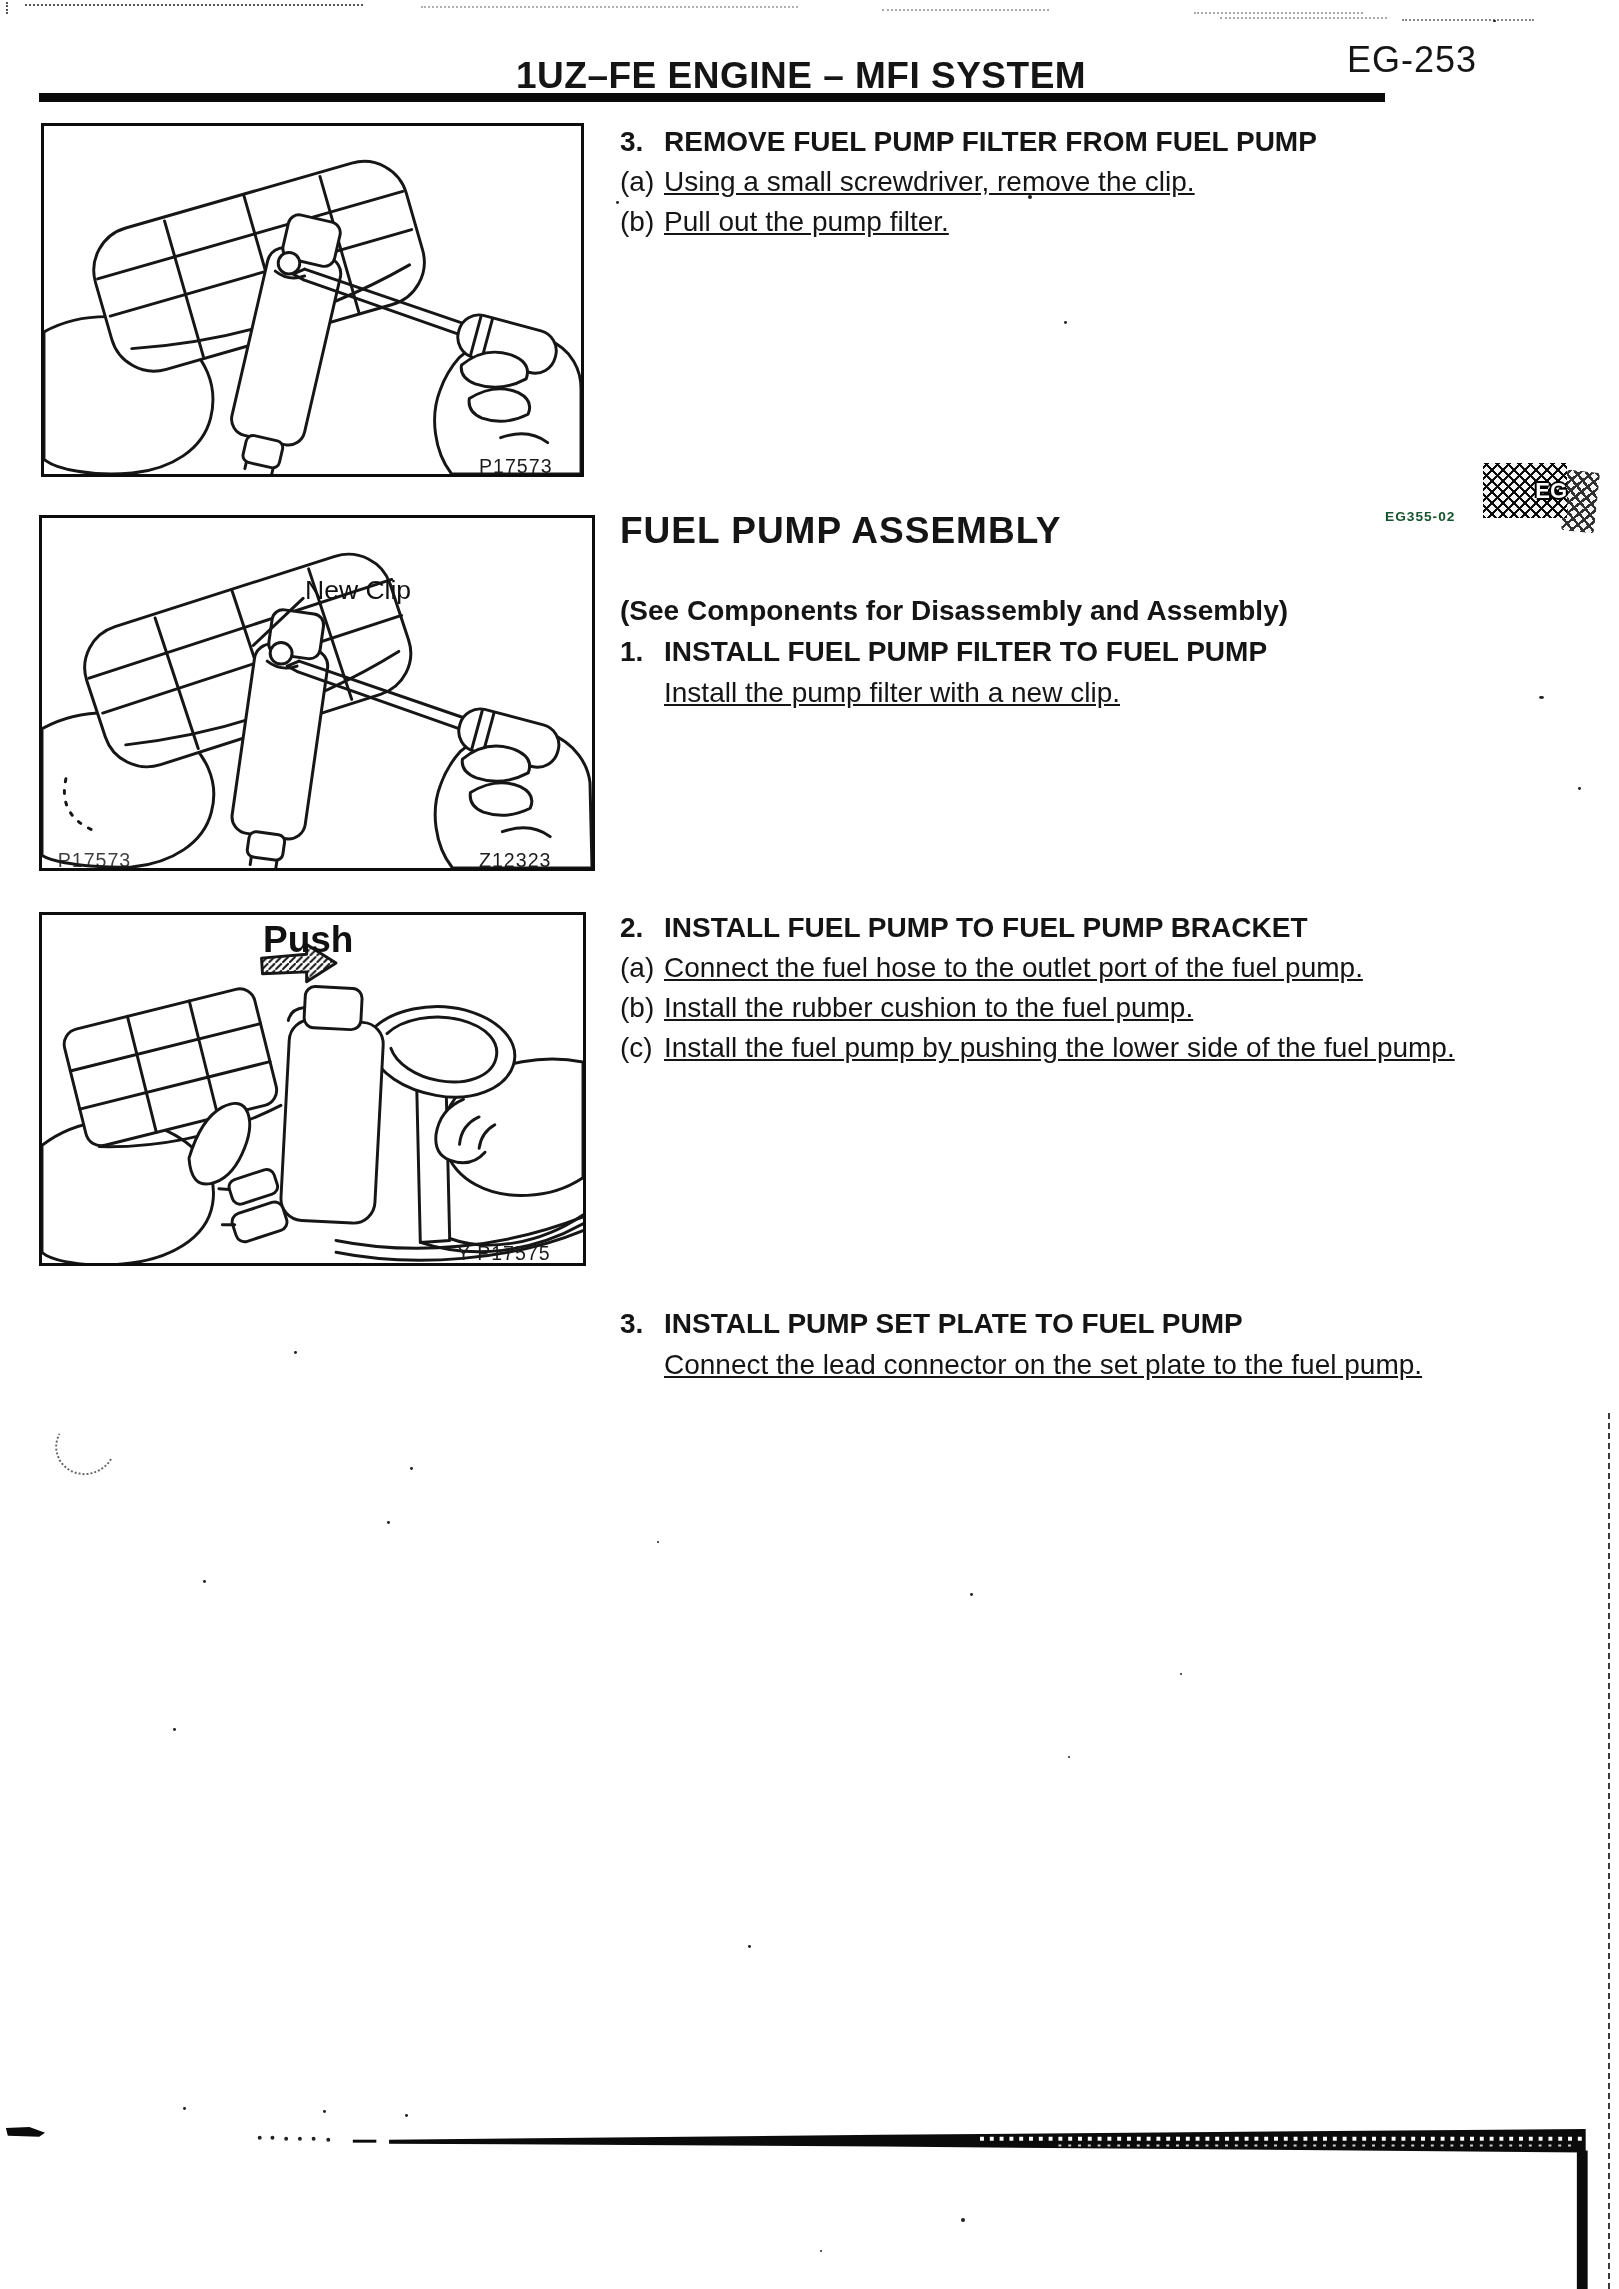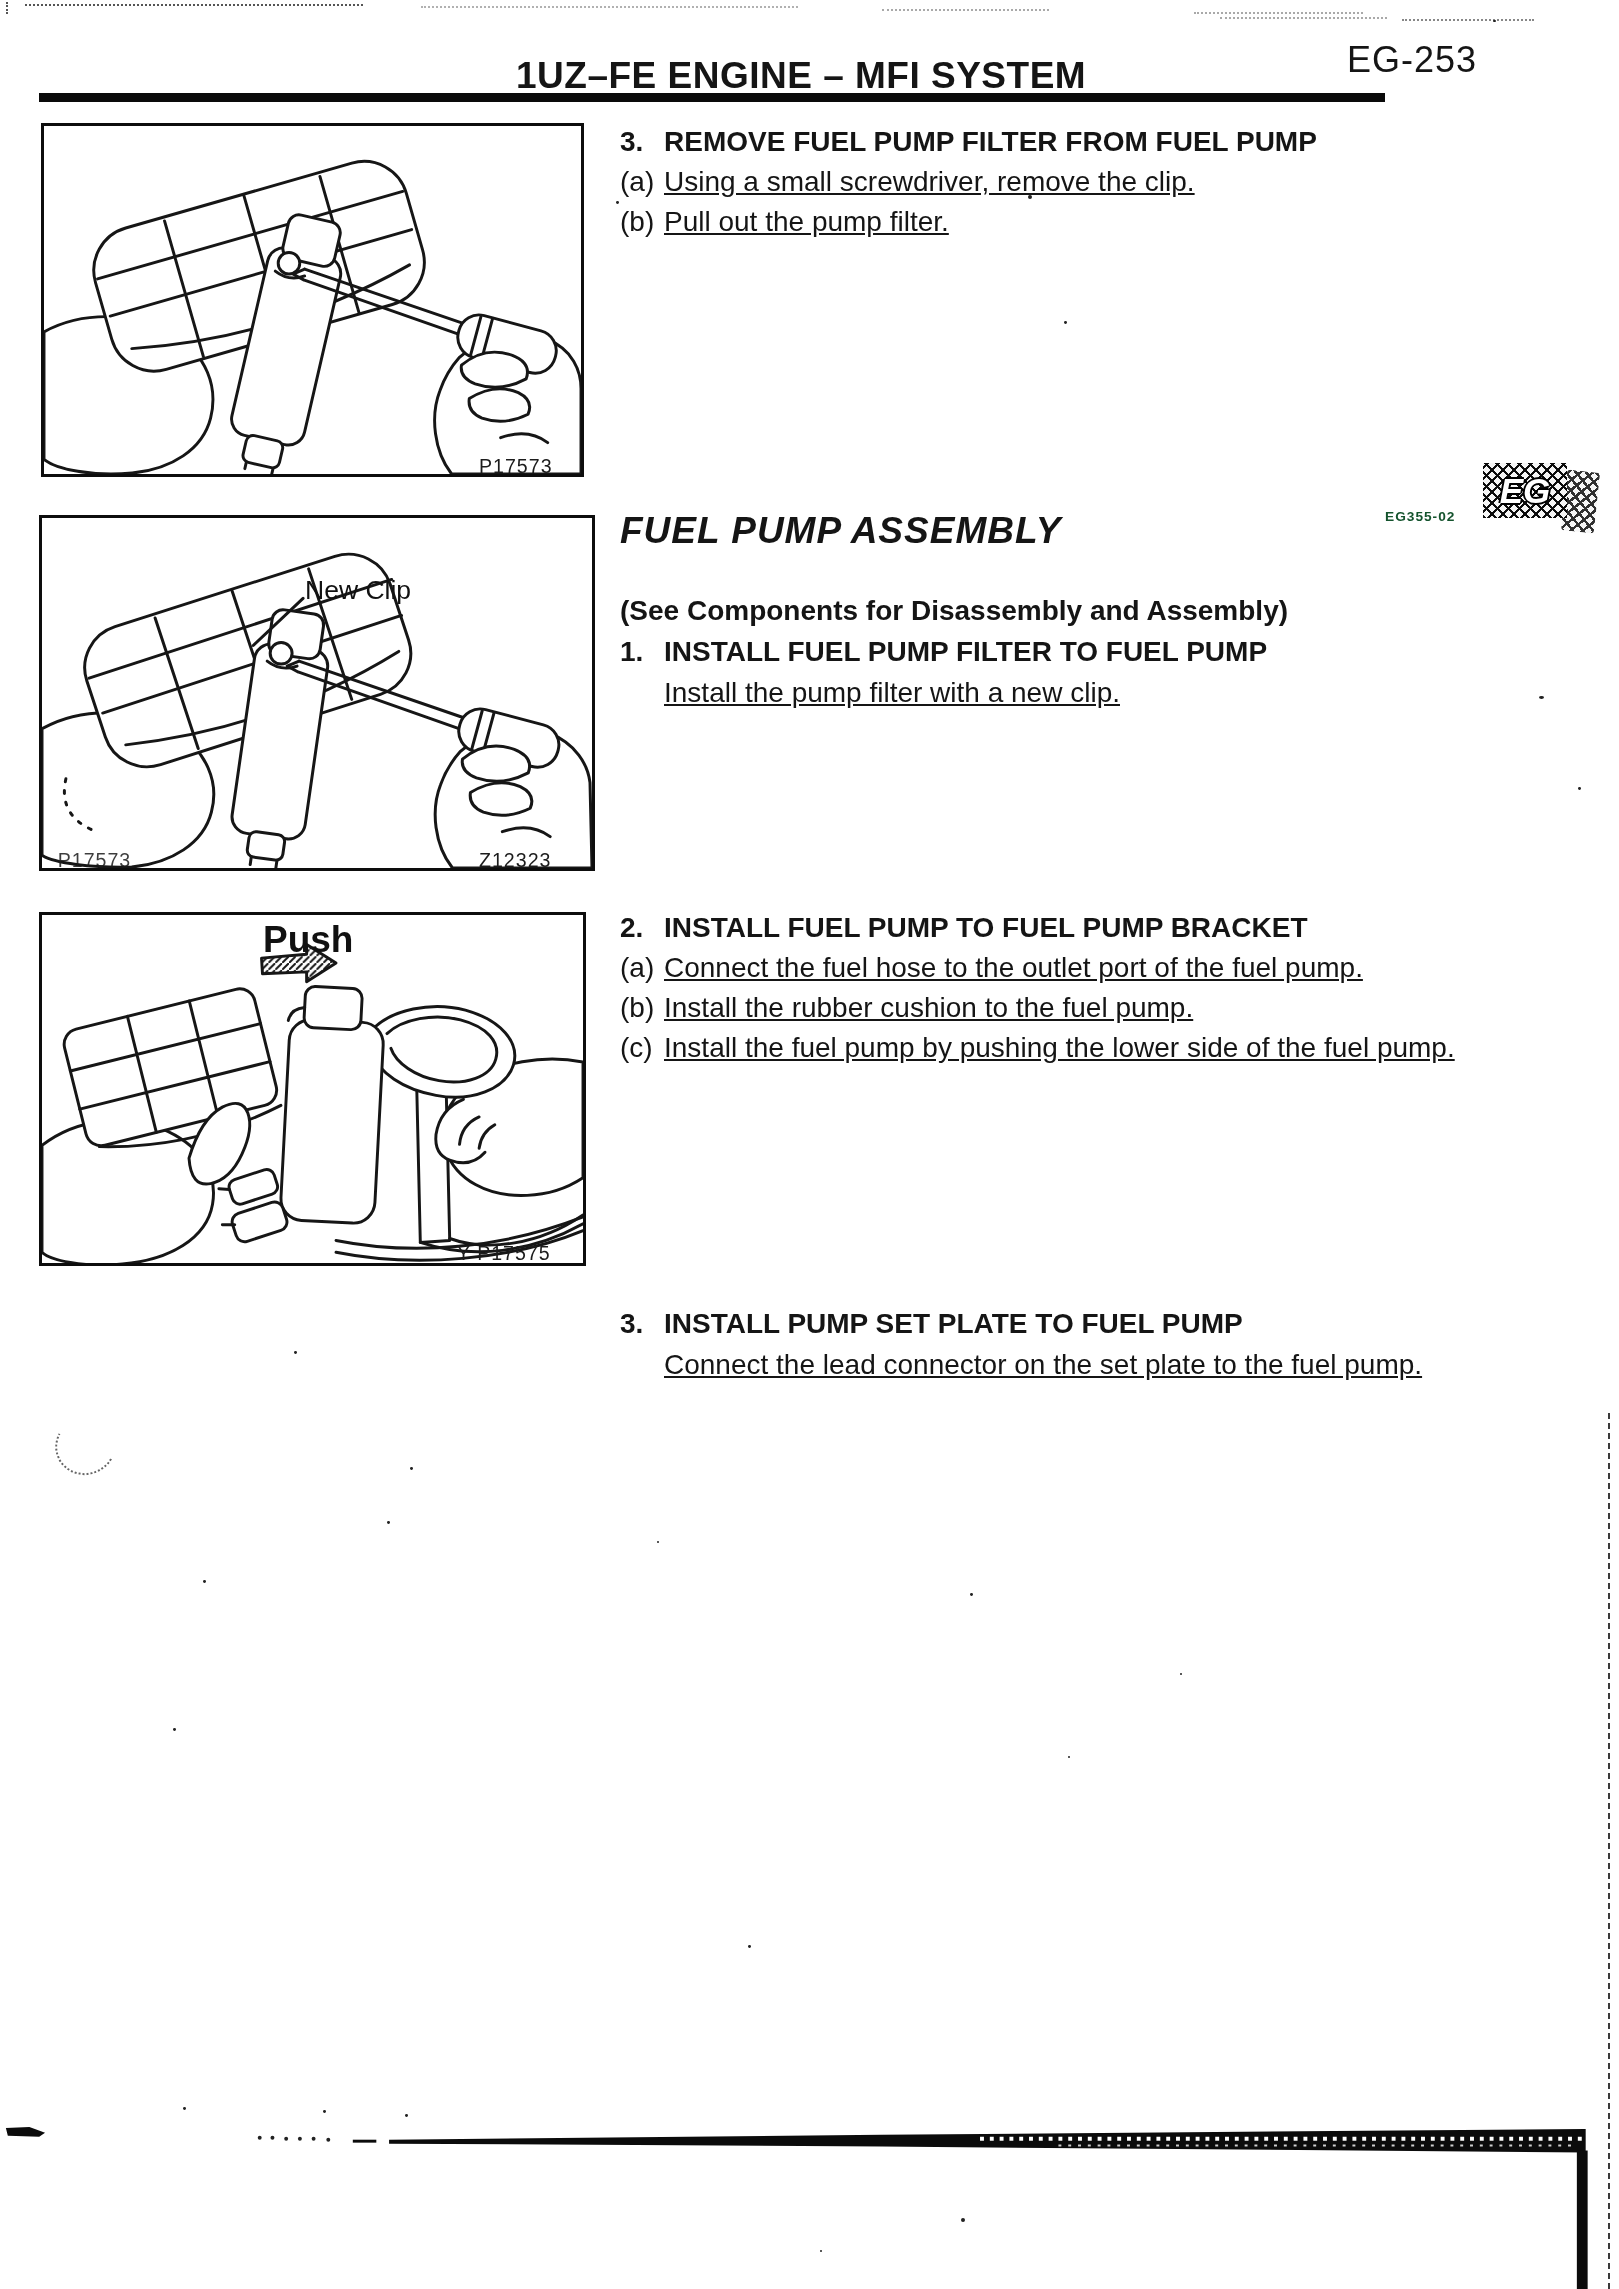--- a/index.html
+++ b/index.html
@@ -25,22 +25,22 @@
   .fig svg{position:absolute;left:0;top:0;width:100%;height:100%;}
   .figcap{position:absolute;font-size:19.6px;color:#1c1c1c;letter-spacing:1px;white-space:nowrap;}
   .anno{position:absolute;font-size:26.5px;color:#111;white-space:nowrap;}
   .anno-push{font-size:37px;font-weight:bold;}
   
   .hatch{background-color:#f5f5f5;
      background-image:repeating-linear-gradient(45deg,#0c0c0c 0 2.5px,transparent 2.5px 7.8px),
                       repeating-linear-gradient(-45deg,#0c0c0c 0 2.5px,transparent 2.5px 7.8px);}
   .tab-main{left:1483px;top:463px;width:84px;height:55px;}
   .tab-ext{left:1564px;top:471px;width:33px;height:61px;transform:rotate(6deg);opacity:.85;border-radius:3.9px;}
-  .tab-label{width:100%;text-align:center;line-height:55px;font-size:35px;font-weight:700;color:#fff;
-     text-shadow:2px 0 0 #000,-2px 0 0 #000,0 2px 0 #000,0 -2px 0 #000,1px 1px 0 #000,-1px -1px 0 #000;font-style:italic;}
+  .tab-label{width:100%;text-align:right;line-height:55px;font-size:22px;font-weight:700;color:#fff;
+     text-shadow:2px 0 0 #000,-2px 0 0 #000,0 2px 0 #000,0 -2px 0 #000,1px 1px 0 #000,-1px -1px 0 #000;}
   
   .speck{position:absolute;background:#222;border-radius:50%;}
   .dotrow{position:absolute;height:0;border-top:2.9px dotted #555;}
   .dotcol{position:absolute;width:0;border-left:2.9px dotted #555;}
   .curl{position:absolute;width:57px;height:54px;border:2.9px dotted #666;border-radius:50%;
         border-top-color:transparent;border-right-color:transparent;transform:rotate(-18deg);}
   .edge-dash{position:absolute;left:1608px;top:1413px;height:876px;width:0;border-left:2.9px dashed #3a3a3a;}
 </style>
 </head>
 <body>
@@ -99,21 +99,21 @@
           <path d="M438,202 L438,242 M450,201 L450,243"></path>
         </g>
         <path fill="#fff" d="M426,244 q24,-20 52,-10 q20,8 14,24 q-26,14 -52,5 q-16,-6 -14,-19 Z"></path>
         <path fill="#fff" d="M434,278 q26,-16 50,-6 q16,8 10,22 q-24,12 -47,4 q-15,-6 -13,-20 Z"></path>
         <path d="M466,318 q28,-10 48,5"></path>
       </g>
     </svg>
     <span class="figcap" style="left:435px;top:329px;">P17573</span>
   </div>
 
-  <span class="abs asm-title" style="left:620px;top:510px;font-style:italic;">FUEL PUMP ASSEMBLY</span>
+  <span class="abs asm-title" style="left:620px;top:510px;">FUEL PUMP ASSEMBLY</span>
   <span class="abs code" style="left:1385px;top:509px;">EG355-02</span>
 
   <div class="abs hatch tab-ext"></div>
   <div class="abs hatch tab-main">
     <div class="tab-label">EG</div>
   </div>
 
   <div class="abs tblock lh42" style="left:620px;top:590px;width:838px;">
     <div class="b nowrapline">(See Components for Disassembly and Assembly)</div>
     <div class="row">

